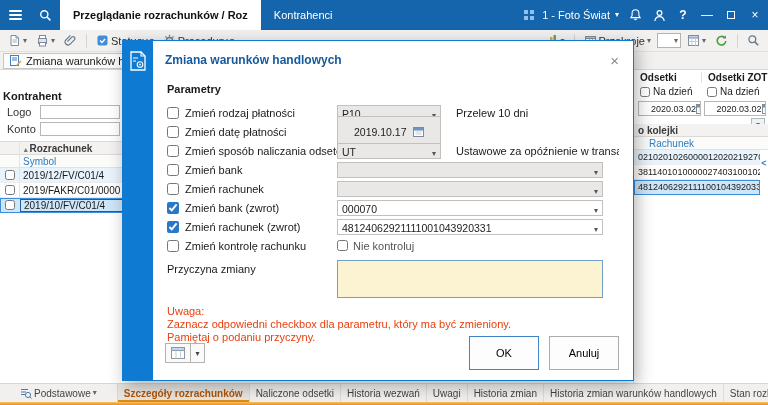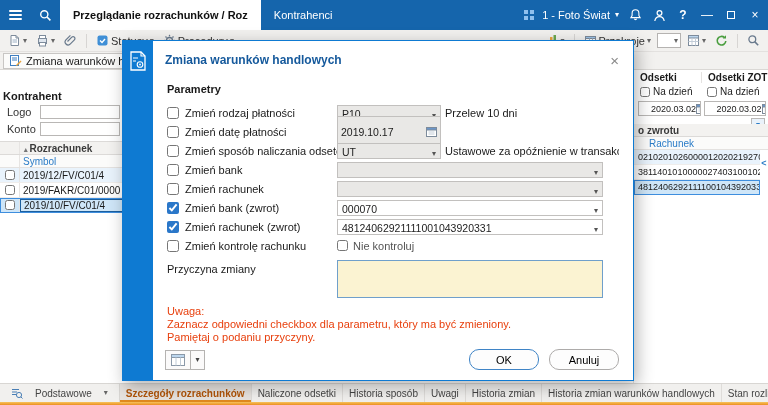--- a/index.html
+++ b/index.html
@@ -66,54 +66,54 @@
   .rp-arrow{position:absolute;top:48px;right:3px;width:14px;height:13px;border:1px solid #b9b7b5;background:#eaf2fa;color:#2b7cc7;font-size:8px;display:flex;align-items:center;justify-content:center;cursor:pointer}
   .rp-colhead{position:absolute;top:54px;left:0;right:0;height:13px;background:#f3f2f0;border-bottom:1px solid #dcdad8;font-weight:bold;color:#3a3a3a;font-size:10px;line-height:13px;padding-left:4px;white-space:nowrap;overflow:hidden}
   .rp-colsub{position:absolute;top:67px;left:0;right:0;height:13px;background:#fbfbfa;border-bottom:1px solid #e4e2e0;font-size:10px;line-height:13px;padding-left:15px}
   .rrow{position:absolute;left:0;right:8px;height:15px;line-height:15px;font-size:9px;padding-left:4px;white-space:nowrap;overflow:hidden;border-bottom:1px solid #efedeb;cursor:pointer}
   .rrow.alt{background:#e9f3fc}
   .rrow.sel{background:#cfe6f8;outline:1px solid #3e8ede;outline-offset:-1px}
   .collapse-btn{position:absolute;right:0;top:80px;width:8px;height:26px;color:#2b7cc7;font-size:9px;font-weight:bold;display:flex;align-items:center;justify-content:center;cursor:pointer}
 
   
   .bottombar{position:absolute;left:0;right:0;bottom:3px;height:19px;background:#f1f0ee;border-top:1px solid #d8d6d3;display:flex;align-items:center;font-size:10px;color:#444;overflow:hidden}
-  .bsel{display:flex;align-items:center;gap:12px;padding:0 11px;border-right:1px solid #d8d6d3;height:100%;cursor:pointer;white-space:nowrap}
+  .bsel{display:flex;align-items:center;gap:2px;padding:0 20px;border-right:1px solid #d8d6d3;height:100%;cursor:pointer;white-space:nowrap}
   .btab{display:flex;align-items:center;padding:0 6px;border-right:1px solid #dedcd9;height:100%;white-space:nowrap;cursor:pointer}
   .btab.active{background:#e7e3df;color:#b05408;font-weight:bold;box-shadow:inset 0 -2px 0 #e08a1e}
   .orange-strip{position:absolute;left:0;right:0;bottom:0;height:3px;background:linear-gradient(#f7c35d,#ec8f1f)}
 
   
   .dialog{position:absolute;left:122px;top:40px;width:512px;height:341px;background:#fff;border:1px solid #0e7ad2;box-shadow:3px 5px 16px rgba(0,0,0,.30);display:flex;z-index:10}
   .dstripe{width:30px;background:#0e7ad2;display:flex;justify-content:center;align-items:flex-start;padding-top:10px;flex:none}
   .dmain{flex:1;position:relative;padding:8px 14px 8px 12px;overflow:hidden}
   .dtitlebar{display:flex;align-items:center;height:22px}
   .dtitle{font-weight:bold;font-size:12px;color:#15599c}
   .dclose{margin-left:auto;color:#8a8a8a;font-size:15px;cursor:pointer;line-height:1}
   .dsection{font-weight:bold;margin:12px 0 8px 2px}
   .frow{display:flex;align-items:center;height:19px;margin-left:2px}
   .frow input.cb{width:12px;height:12px;margin:0 6px 0 0;accent-color:#2a77c9;flex:none}
   .flabel{width:152px;white-space:nowrap;overflow:hidden;flex:none}
   .combo{height:16px;border:1px solid #c2c0be;background:#e9e8e6;display:flex;align-items:flex-end;padding:0 4px;font-size:10.5px;color:#222;flex:none}
   .combo .ccaret{margin-left:auto;font-size:8px;color:#555;padding-left:4px}
   .combo.sm{width:104px}
   .combo.w{width:266px}
   .combo.white{background:#fff}
-  .datefield{width:104px;height:32px;border:1px solid #c2c0be;background:#e9e8e6;display:flex;align-items:center;padding:0 3px;font-size:10.5px;flex:none}
+  .datefield{width:104px;height:32px;border:1px solid #c2c0be;background:#e9e8e6;display:flex;align-items:center;padding:0 16px;font-size:10.5px;flex:none}
   .datefield svg{margin-left:auto}
-  .hint{margin-left:4px;white-space:nowrap;overflow:hidden;flex:1}
+  .hint{margin-left:15px;white-space:nowrap;overflow:hidden;flex:1}
   .opt-check{display:flex;align-items:center;gap:5px;color:#555}
   .opt-check input{width:11px;height:11px;margin:0}
   .frow.reason{height:auto;align-items:flex-start;margin-top:5px}
   .flabel-plain{width:170px;padding-top:3px;flex:none}
   textarea.reason{width:266px;height:38px;background:#fbf3d2;border:1px solid #6f9fcb;resize:none;font-family:inherit;font-size:11px;padding:2px}
   .warn{margin:7px 0 0 2px;color:#e8400e;line-height:13px}
   .dfooter{position:absolute;left:12px;right:14px;bottom:10px;display:flex;align-items:center}
   .mini-btn{height:20px;display:flex;align-items:center;justify-content:center;border:1px solid #b5b3b1;background:#fbfafa;width:26px;cursor:pointer}
   .caret-btn{width:14px;border-left:none;font-size:8px;color:#444}
-  .btn{height:21px;min-width:70px;border:1px solid #adabaa;background:#fdfdfd;font-family:inherit;font-size:11px;border-radius:10px;cursor:pointer}
+  .btn{height:34px;min-width:70px;border:1px solid #adabaa;background:#fdfdfd;font-family:inherit;font-size:11px;border-radius:0;cursor:pointer}
   .btn.ok{border-color:#3f84c6;margin-left:auto;margin-right:10px}
 </style>
 </head>
 <body>
 
 <div class="app">
 
   <div class="topbar">
     <div class="tb-iconbtn">
       <span class="bars">
@@ -356,21 +356,21 @@
               <rect x="0.5" y="1.5" width="10" height="9" fill="#fff" stroke="#7d8b9b"></rect>
               <rect x="0.5" y="1.5" width="10" height="2.5" fill="#6b96c9" stroke="#7d8b9b"></rect>
               <line x1="2.5" y1="6" x2="8.5" y2="6" stroke="#c3cdd8"></line>
               <line x1="2.5" y1="8" x2="8.5" y2="8" stroke="#c3cdd8"></line>
             </svg>
         </span>
       </div>
       <div class="rp-arrow">
           <span>▾</span>
         </div>
-      <div class="rp-colhead">o zwrotu</div>
+      <div class="rp-colhead">o kolejki</div>
       <div class="rp-colsub blue">Rachunek</div>
       <div class="rrow alt" style="top:80px">02102010260000120202192706</div>
       <div class="rrow" style="top:95px">38114010100000274031001020</div>
       <div class="rrow sel" style="top:110px">48124062921111001043920331</div>
       <div class="collapse-btn">
           <span>&lt;</span>
         </div>
     </div>
   </div>
 
@@ -381,21 +381,21 @@
           <line x1="1" y1="5" x2="6" y2="5" stroke="#4a7fb5"></line>
           <line x1="1" y1="7.5" x2="5" y2="7.5" stroke="#4a7fb5"></line>
           <circle cx="8" cy="8" r="2.6" fill="none" stroke="#4a7fb5"></circle>
           <line x1="9.8" y1="9.8" x2="11.5" y2="11.5" stroke="#4a7fb5"></line>
         </svg>
       <span>Podstawowe</span>
       <span class="gcaret">▾</span>
     </span>
     <span class="btab active">Szczegóły rozrachunków</span>
     <span class="btab">Naliczone odsetki</span>
-    <span class="btab">Historia sposób</span>
+    <span class="btab">Historia wezwań</span>
     <span class="btab">Uwagi</span>
     <span class="btab">Historia zmian</span>
     <span class="btab">Historia zmian warunków handlowych</span>
     <span class="btab">Stan rozliczenia kolejki FIFO</span>
 
   </div>
   <div class="orange-strip"></div>
 
   <div class="dialog">
     <div class="dstripe">

